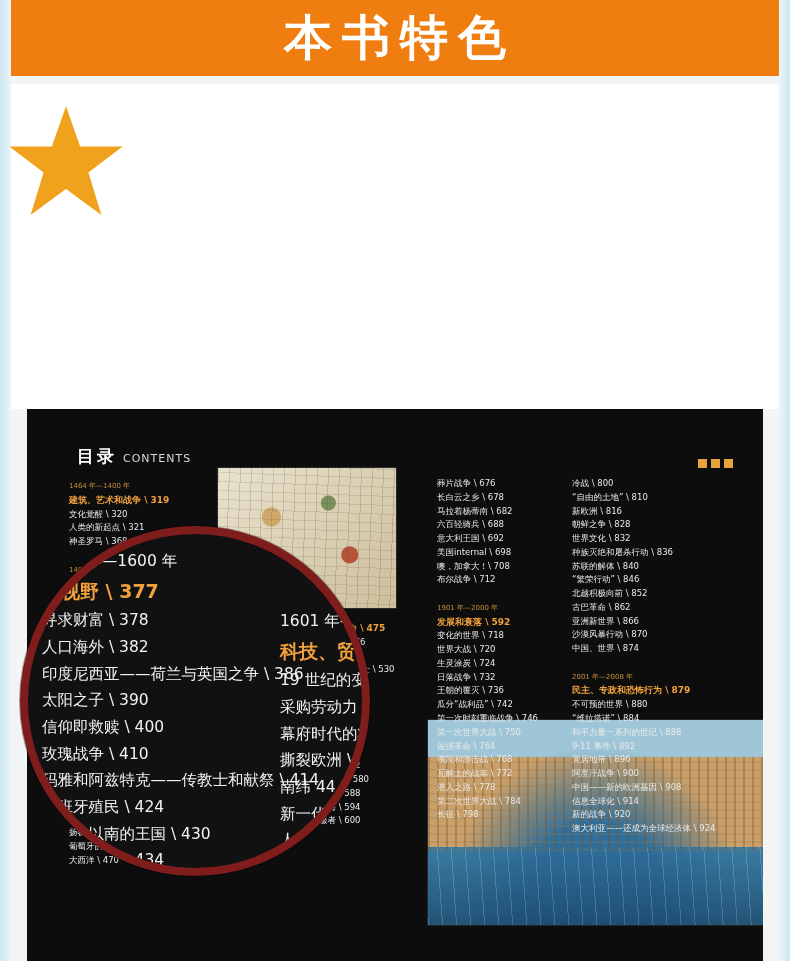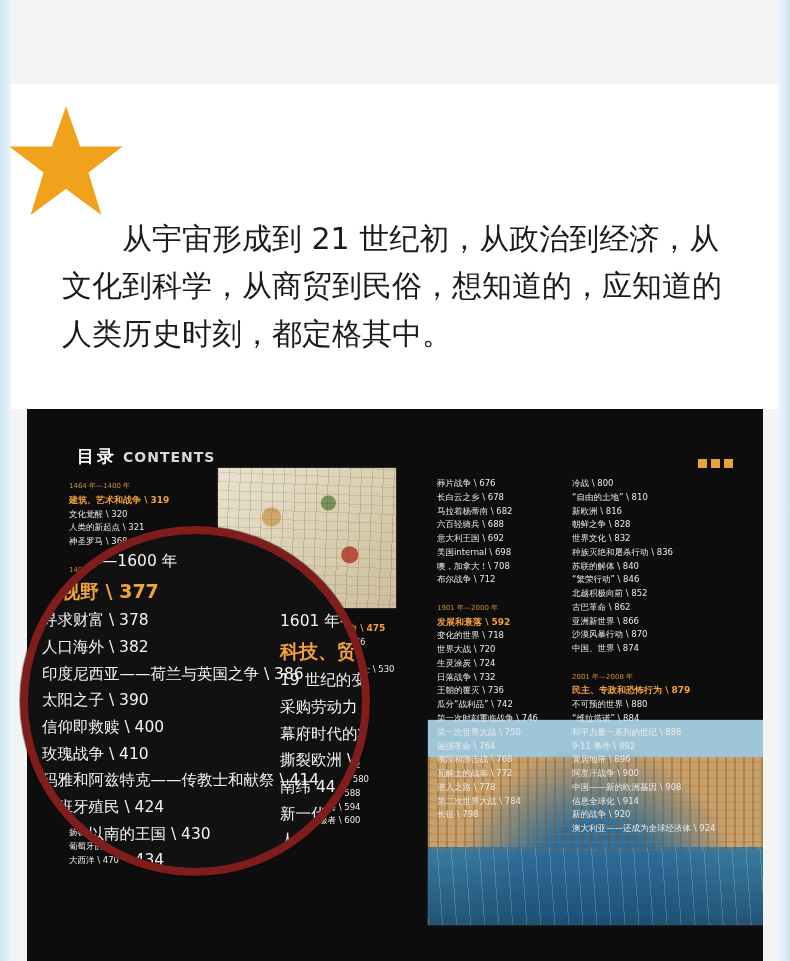--- a/index.html
+++ b/index.html
@@ -75,21 +75,21 @@
     position:absolute;left:27px;right:27px;top:409px;height:552px;
     background:#0d0d0d;
     overflow:hidden;
   }
 
   .cat-title{
     position:absolute;left:50px;top:36px;
     color:#ffffff;font-size:17px;font-weight:bold;letter-spacing:3px;
     font-family:"DejaVu Sans","Liberation Sans",sans-serif;
   }
-  .cat-title small{font-size:14px;letter-spacing:1px;font-weight:bold;margin-left:6px;color:#d9d9d9;}
+  .cat-title small{font-size:11px;letter-spacing:1px;font-weight:normal;margin-left:6px;color:#d9d9d9;}
 
   .cat-squares{position:absolute;right:30px;top:50px;display:flex;gap:4px;}
   .cat-squares i{display:block;width:9px;height:9px;background:#e8a33d;}
 
   
   .toc-col{
     position:absolute;
     color:#e9e9e9;
     font-size:8.5px;
     line-height:1.62;
@@ -170,29 +170,31 @@
   #lensB{left:252px;top:74px;}
 </style>
 </head>
 <body>
 
 <div class="page">
 
   <div class="edge left"></div>
   <div class="edge right"></div>
 
+  <div class="header-band">
+    <div class="header-title">本书特色</div>
+  </div>
 
   <div class="white-area"></div>
 
   <svg class="star" viewBox="0 0 100 100" aria-hidden="true">
     <polygon points="50,2 62,36 98,36 69,58 80,94 50,72 20,94 31,58 2,36 38,36" fill="#f0a21c"></polygon>
   </svg>
 
 
-  <div class="body-text"><span class="indent"></span><span>从宇宙形成到 21 世纪初，从政治到经济，从文化到科学，从商贸到民俗，想知道的，应知道的人类历史时刻，都定格其中。</span></div>
 
   <div class="catalog">
 
     <div class="cat-title"><span>目录</span><small>CONTENTS</small></div>
 
     <div class="cat-squares">
         <i></i>
         <i></i>
         <i></i>
       </div>

